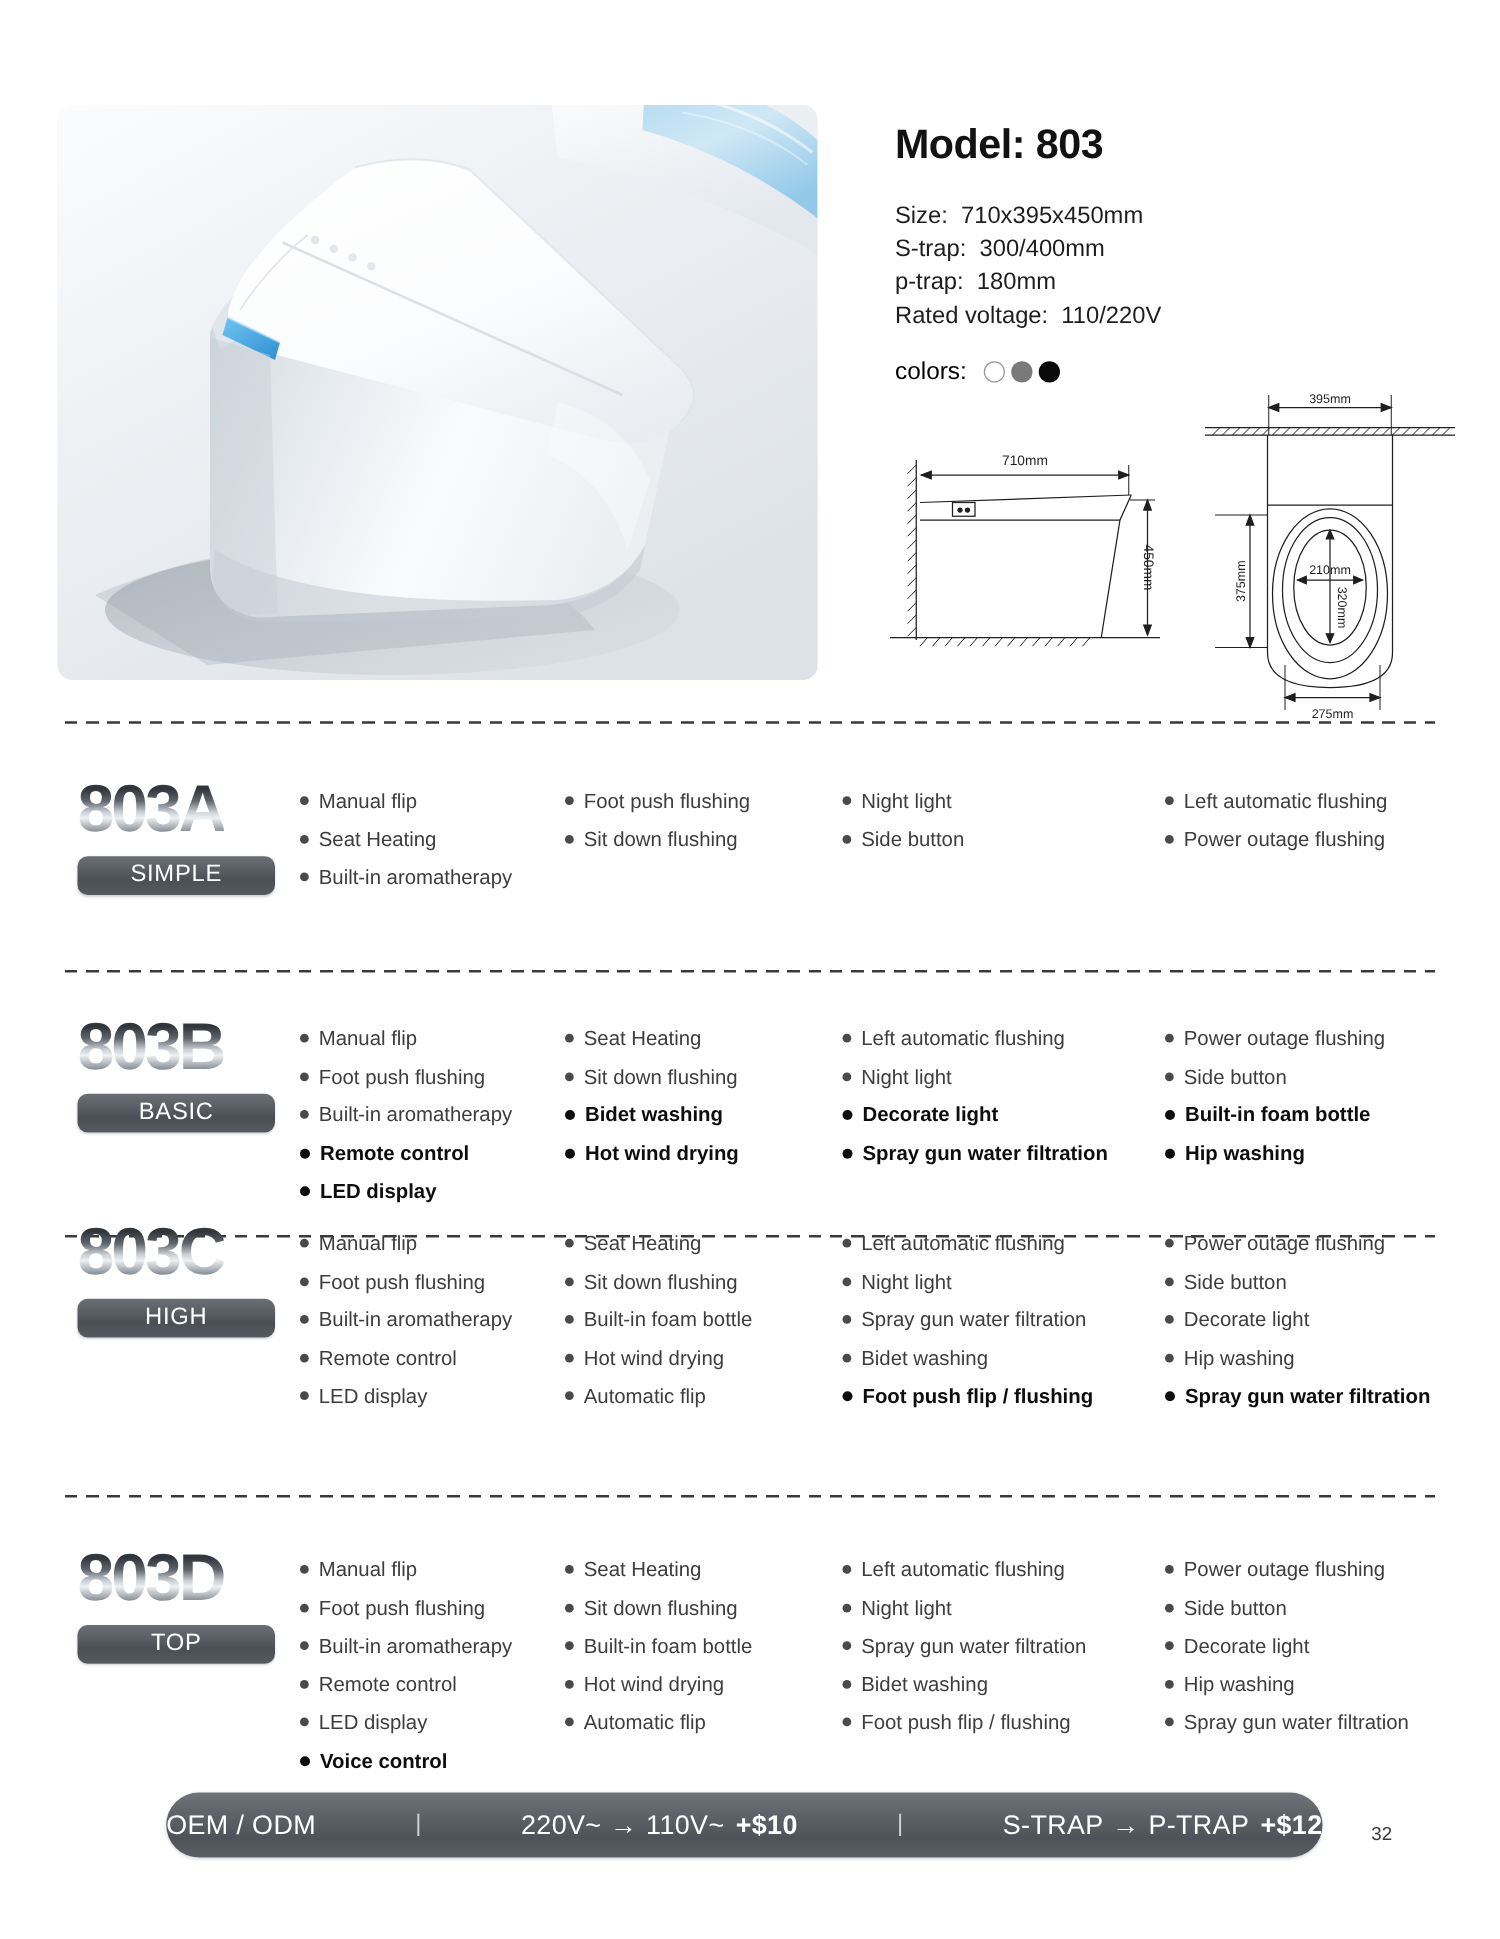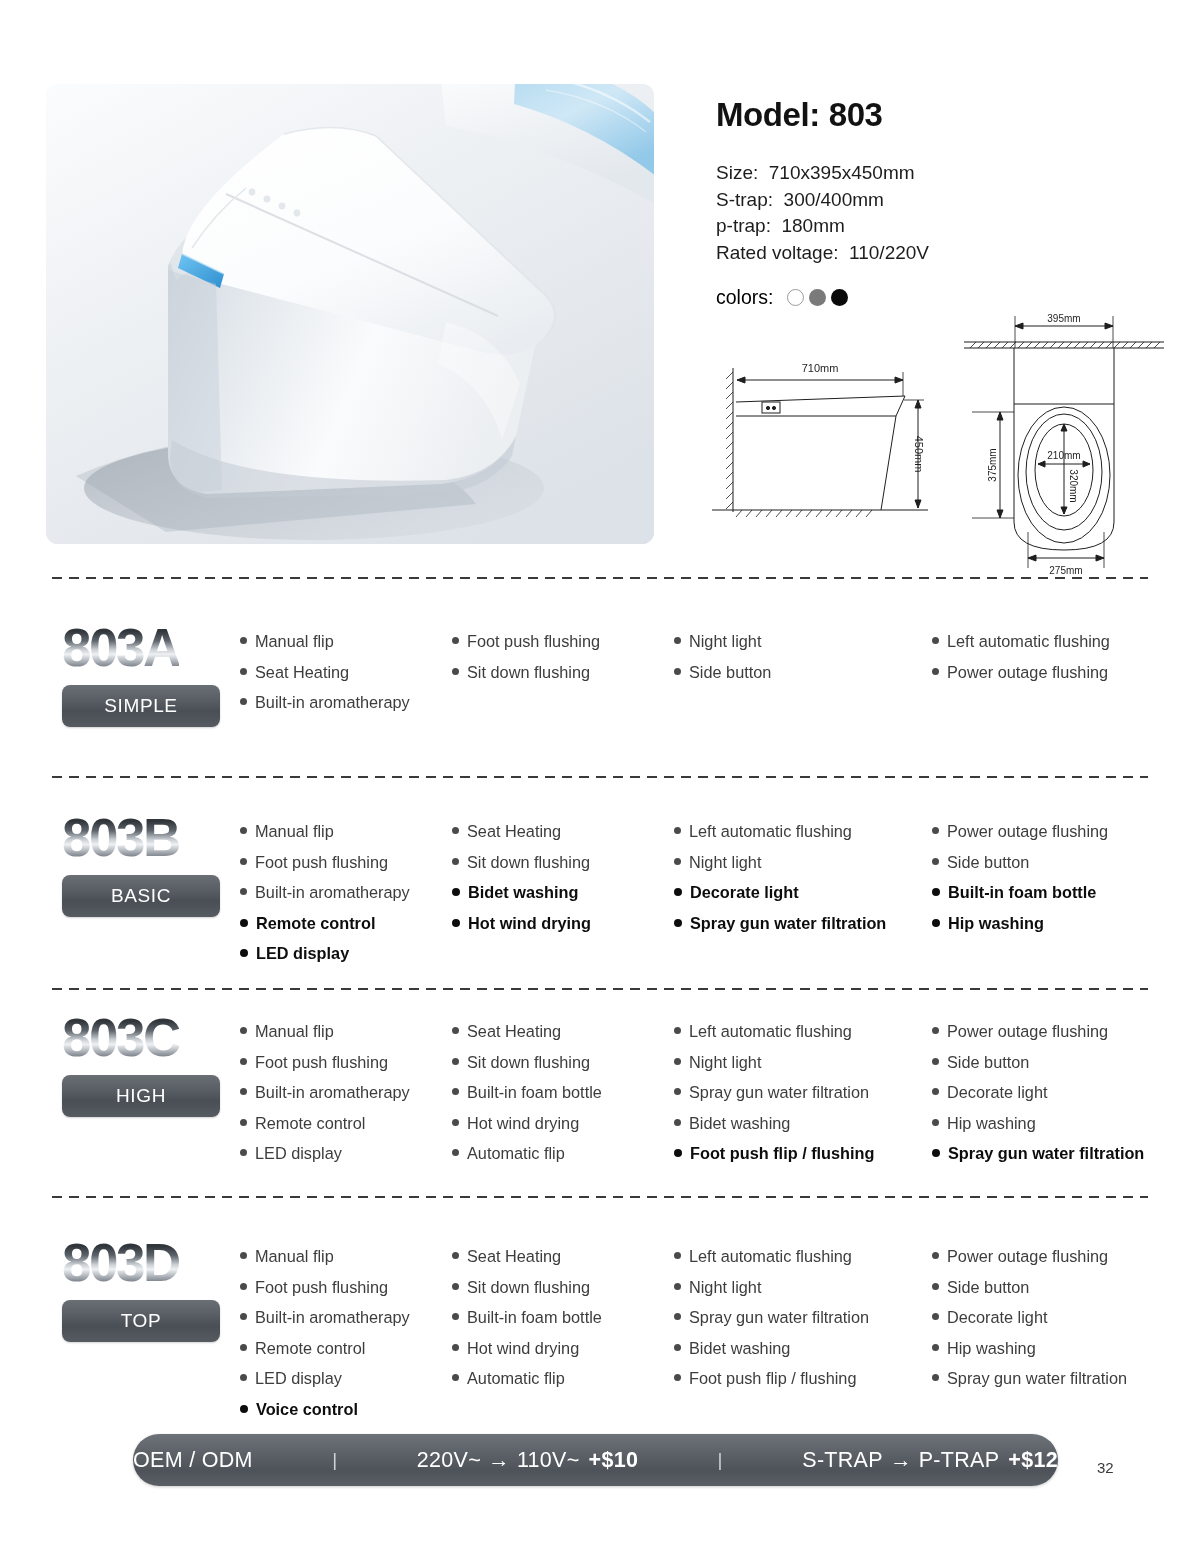--- a/index.html
+++ b/index.html
@@ -111,21 +111,21 @@
         #787e85 88%, #b9bfc5 100%);
     -webkit-background-clip: text;
     background-clip: text;
     -webkit-text-fill-color: transparent;
     color: transparent;
     display: inline-block;
   }
   .tier-badge {
     margin-top: 12px;
     width: 158px;
-    height: 42px;
+    height: 31px;
     border-radius: 8px;
     background: linear-gradient(to bottom, #6a6f76 0%, #585d64 38%, #4a4f56 62%, #565b62 100%);
     color: #ffffff;
     font-size: 19px;
     letter-spacing: 0.6px;
     display: flex;
     align-items: center;
     justify-content: center;
     box-shadow: 0 1px 2px rgba(0,0,0,0.18);
   }
@@ -563,21 +563,21 @@
       </div>
       <div class="feat empty">
         <span></span>
       </div>
       <div class="feat empty">
         <span></span>
       </div>
     </div>
 </div>
 
-<div class="variant" style="top:1012px">
+<div class="variant" style="top:976px">
   <div class="variant-brand">
     <div class="model-code">803C</div>
     <div class="tier-badge">HIGH</div>
   </div>
   <div class="features">
       <div class="feat">
         <span class="dot"></span>
         <span>Manual flip</span>
       </div>
       <div class="feat">

